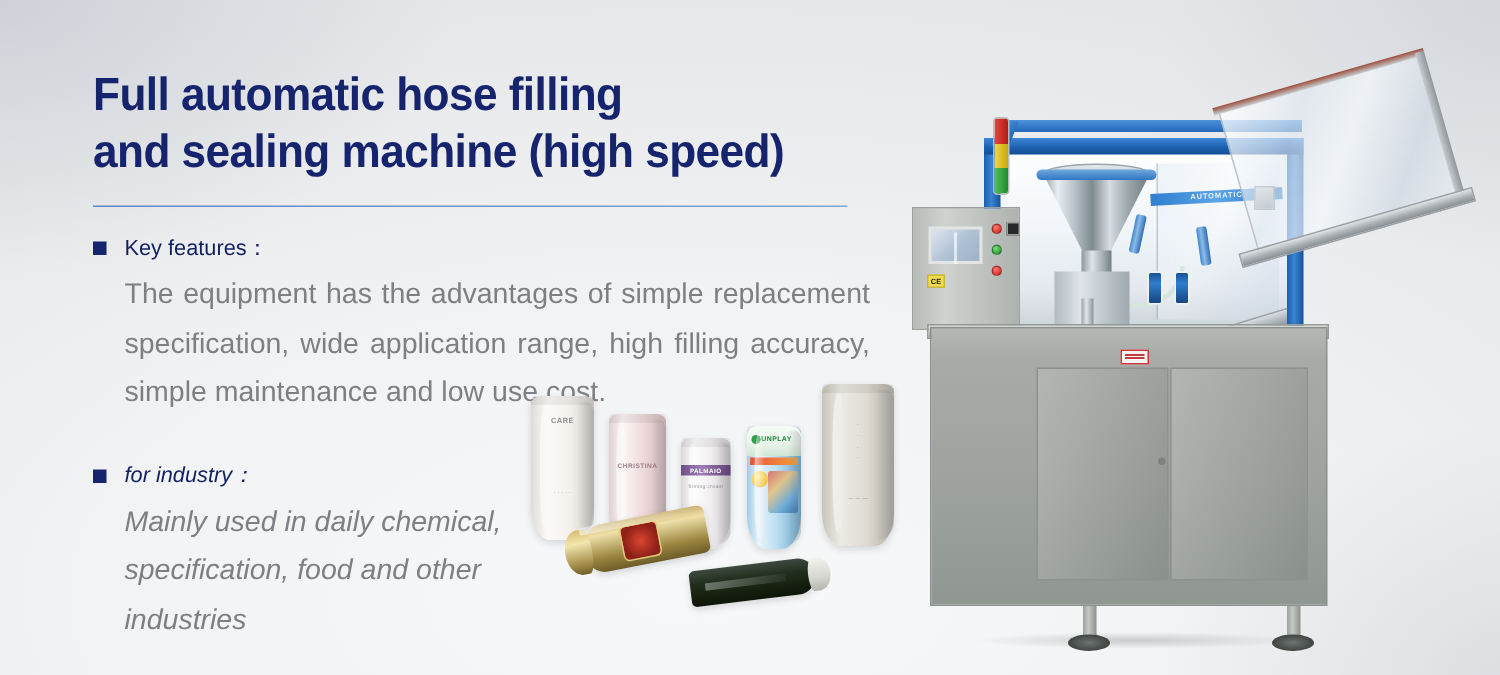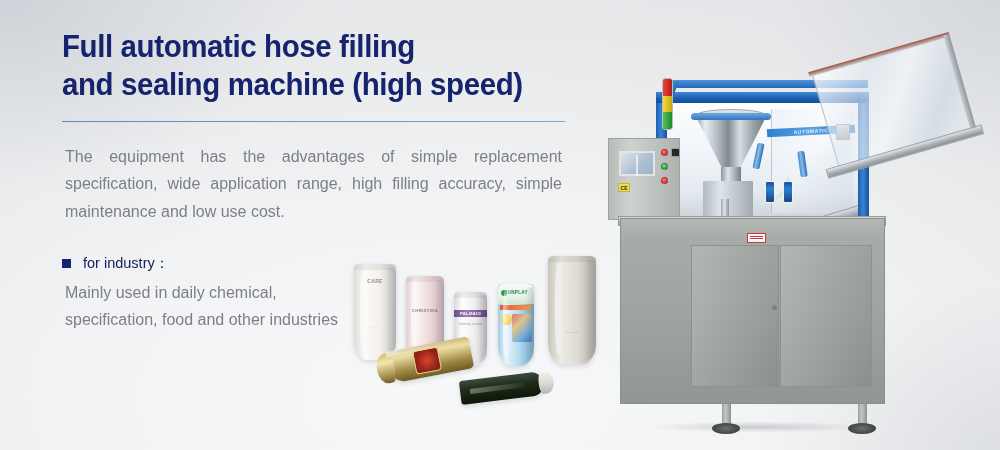--- a/index.html
+++ b/index.html
@@ -28,61 +28,61 @@
     background: radial-gradient(100% 100% at 100% 0%, rgba(196,200,207,.45) 0%, rgba(196,200,207,0) 75%);
     pointer-events: none;
   }
   #bg-shade-br {
     position: absolute; right: 0; bottom: 0; width: 320px; height: 220px;
     background: radial-gradient(100% 100% at 100% 100%, rgba(196,200,207,.4) 0%, rgba(196,200,207,0) 75%);
     pointer-events: none;
   }
 
   
-  #text-col { position: absolute; left: 62px; top: 28px; width: 520px; }
+  #text-col { position: absolute; left: 62px; top: 44px; width: 520px; }
 
   #page-title {
     color: #16246d;
     font-weight: bold;
     font-size: 31px;
     line-height: 1.22;
     letter-spacing: -0.4px;
     font-stretch: condensed;
     transform: scaleX(.95);
     transform-origin: left top;
     white-space: pre-line;
   }
   #title-divider {
     margin-top: 17px;
     width: 503px;
     height: 1px;
     background: linear-gradient(to right, #5b89c2 0%, #6f9bcd 70%, #7ea5d3 100%);
   }
 
   .feature-block { margin-top: 21px; }
-  .feature-block.second { margin-top: 31px; }
+  .feature-block.second { margin-top: 31px; font-style: italic; }
   .feature-head {
     display: flex;
     align-items: center;
     color: #13205f;
     font-size: 14.5px;
     font-weight: normal;
     line-height: 1;
   }
   .bullet-square {
     width: 9px; height: 9px;
     background: #16246d;
     margin-right: 12px;
     flex: 0 0 auto;
   }
   .feature-body {
     margin-top: 8px;
-    margin-left: 3px;
+    margin-left: 21px;
     color: #7c7f84;
-    font-size: 16px;
+    font-size: 19px;
     line-height: 1.72;
     text-align: justify;
   }
   .feature-body.narrow { width: 278px; text-align: left; }
   .feature-body.wide { width: 497px; text-align: justify; }
 
   
   #tubes { position: absolute; left: 352px; top: 252px; width: 250px; height: 168px; }
   .tube {
     position: absolute;
@@ -365,20 +365,24 @@
   <div id="bg-shade-br"></div>
 
   <div id="text-col">
 
     <div id="page-title">Full automatic hose filling
 and sealing machine (high speed)</div>
 
     <div id="title-divider"></div>
 
     <div class="feature-block">
+      <div class="feature-head">
+        <span class="bullet-square"></span>
+        <span>Key features：</span>
+      </div>
       <div class="feature-body wide">The equipment has the advantages of simple replacement specification, wide application range, high filling accuracy, simple maintenance and low use cost.</div>
     </div>
 
     <div class="feature-block second">
       <div class="feature-head">
         <span class="bullet-square"></span>
         <span>for industry：</span>
       </div>
       <div class="feature-body narrow">Mainly used in daily chemical, specification, food and other industries</div>
     </div>

